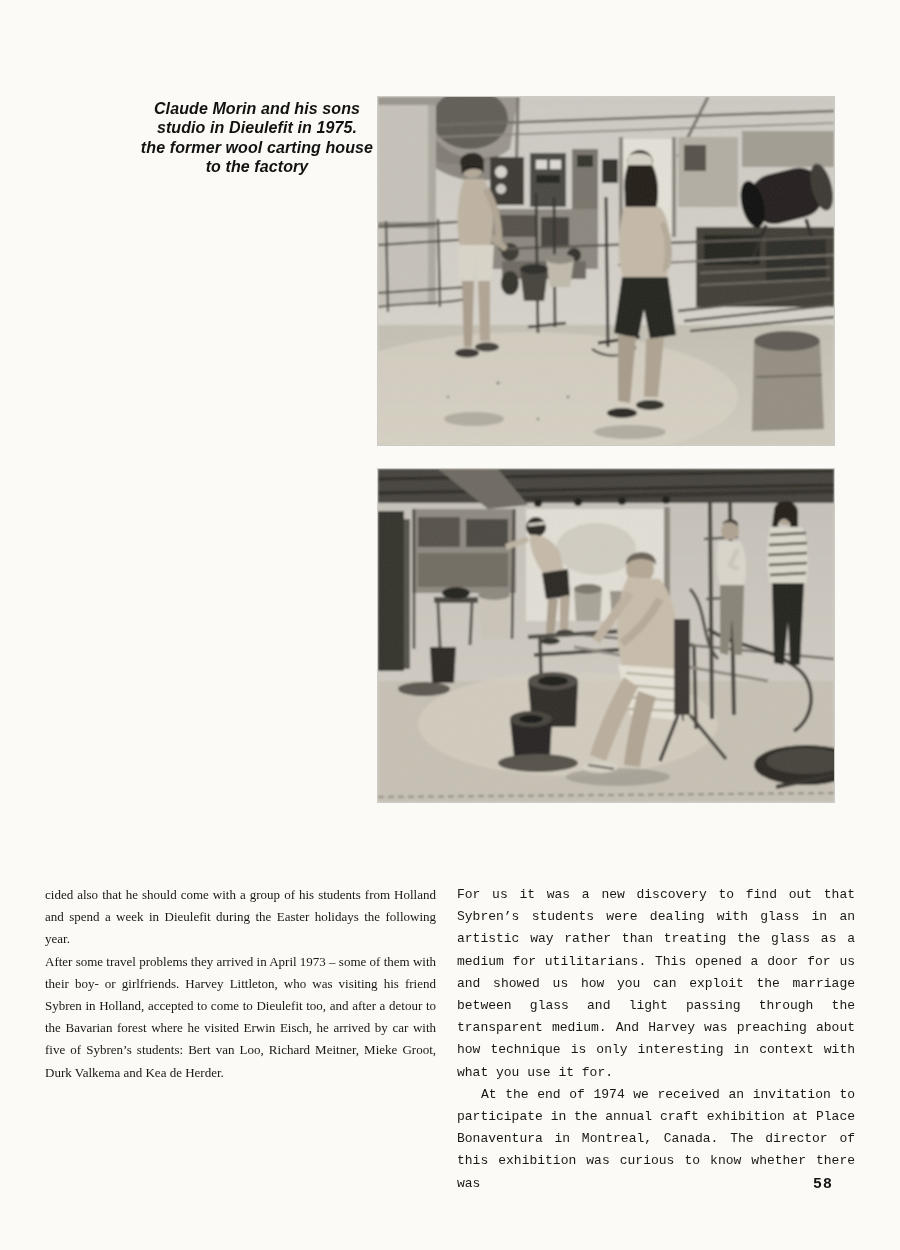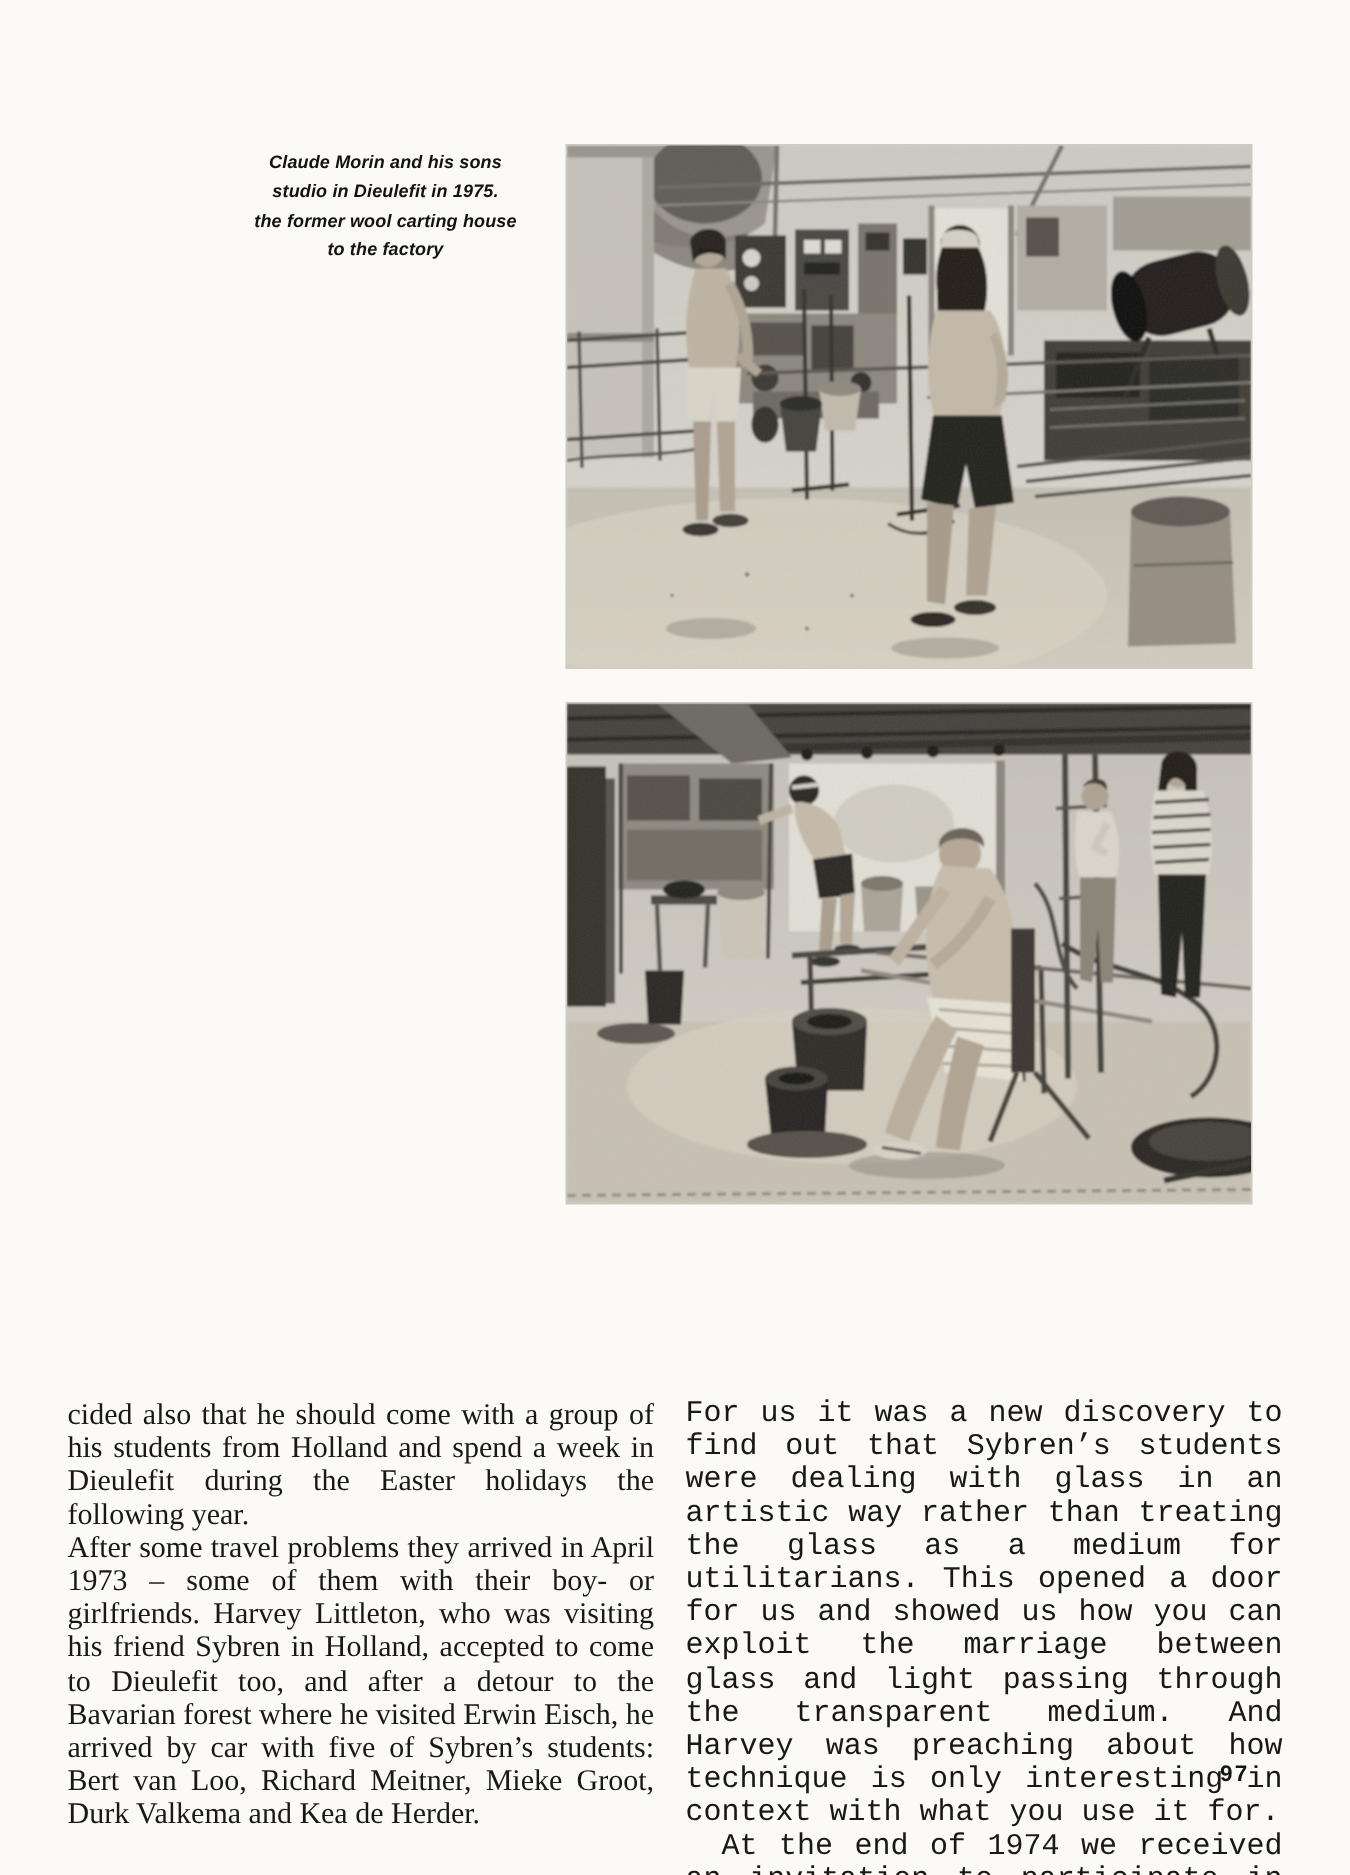--- a/index.html
+++ b/index.html
@@ -7,34 +7,33 @@
     position:relative;width:900px;height:1250px;margin:0 auto;
     background:#fbfaf6;overflow:hidden;
     font-family:"Liberation Serif",serif;color:#1b1a17;
   }
   
   #caption{
     position:absolute;left:138px;top:99px;width:238px;
     text-align:center;
     font-family:"Liberation Sans",sans-serif;
     font-style:italic;font-weight:bold;
-    font-size:12px;line-height:19.4px;color:#121210;
+    font-size:16px;line-height:19.4px;color:#121210;
     letter-spacing:.1px;
   }
   
   .photo{position:absolute;left:378px;background:#d8d4cc;box-shadow:0 0 0 1px rgba(60,58,52,.25);}
   #photo1{top:97px;width:456px;height:348px;}
   #photo2{top:469px;width:456px;height:333px;}
   .photo svg{display:block;width:100%;height:100%;}
   
   .col{
     position:absolute;top:884px;
-    font-size:20px;line-height:22.2px;text-align:justify;
+    font-size:13px;line-height:22.2px;text-align:justify;
     color:#191815;
-    margin-top:48px;
   }
   #col-left{left:45px;width:391px;}
   #col-right{left:457px;width:398px;font-family:Liberation Mono, monospace;}
   .col p{margin:0;}
   .indent{text-indent:24px;}
   
   #folio{
     position:absolute;right:67px;top:1174px;
     font-family:"Liberation Sans",sans-serif;font-weight:bold;
     font-size:15px;letter-spacing:1.5px;color:#141412;
@@ -300,15 +299,15 @@
 
   <div class="col" id="col-left">
     <p>cided also that he should come with a group of his students from Holland and spend a week in Dieulefit during the Easter holidays the following year.</p>
     <p>After some travel problems they arrived in April 1973 – some of them with their boy- or girlfriends. Harvey Littleton, who was visiting his friend Sybren in Holland, accepted to come to Dieulefit too, and after a detour to the Bavarian forest where he visited Erwin Eisch, he arrived by car with five of Sybren’s students: Bert van Loo, Richard Meitner, Mieke Groot, Durk Valkema and Kea de Herder.</p>
   </div>
   <div class="col" id="col-right">
     <p>For us it was a new discovery to find out that Sybren’s students were dealing with glass in an artistic way rather than treating the glass as a medium for utilitarians. This opened a door for us and showed us how you can exploit the marriage between glass and light passing through the transparent medium. And Harvey was preaching about how technique is only interesting in context with what you use it for.</p>
     <p class="indent">At the end of 1974 we received an invitation to participate in the annual craft exhibition at Place Bonaventura in Montreal, Canada. The director of this exhibition was curious to know whether there was</p>
   </div>
 
-  <div id="folio">97</div>
+  <div id="folio">58</div>
 
 </div>
 
 </body></html>

